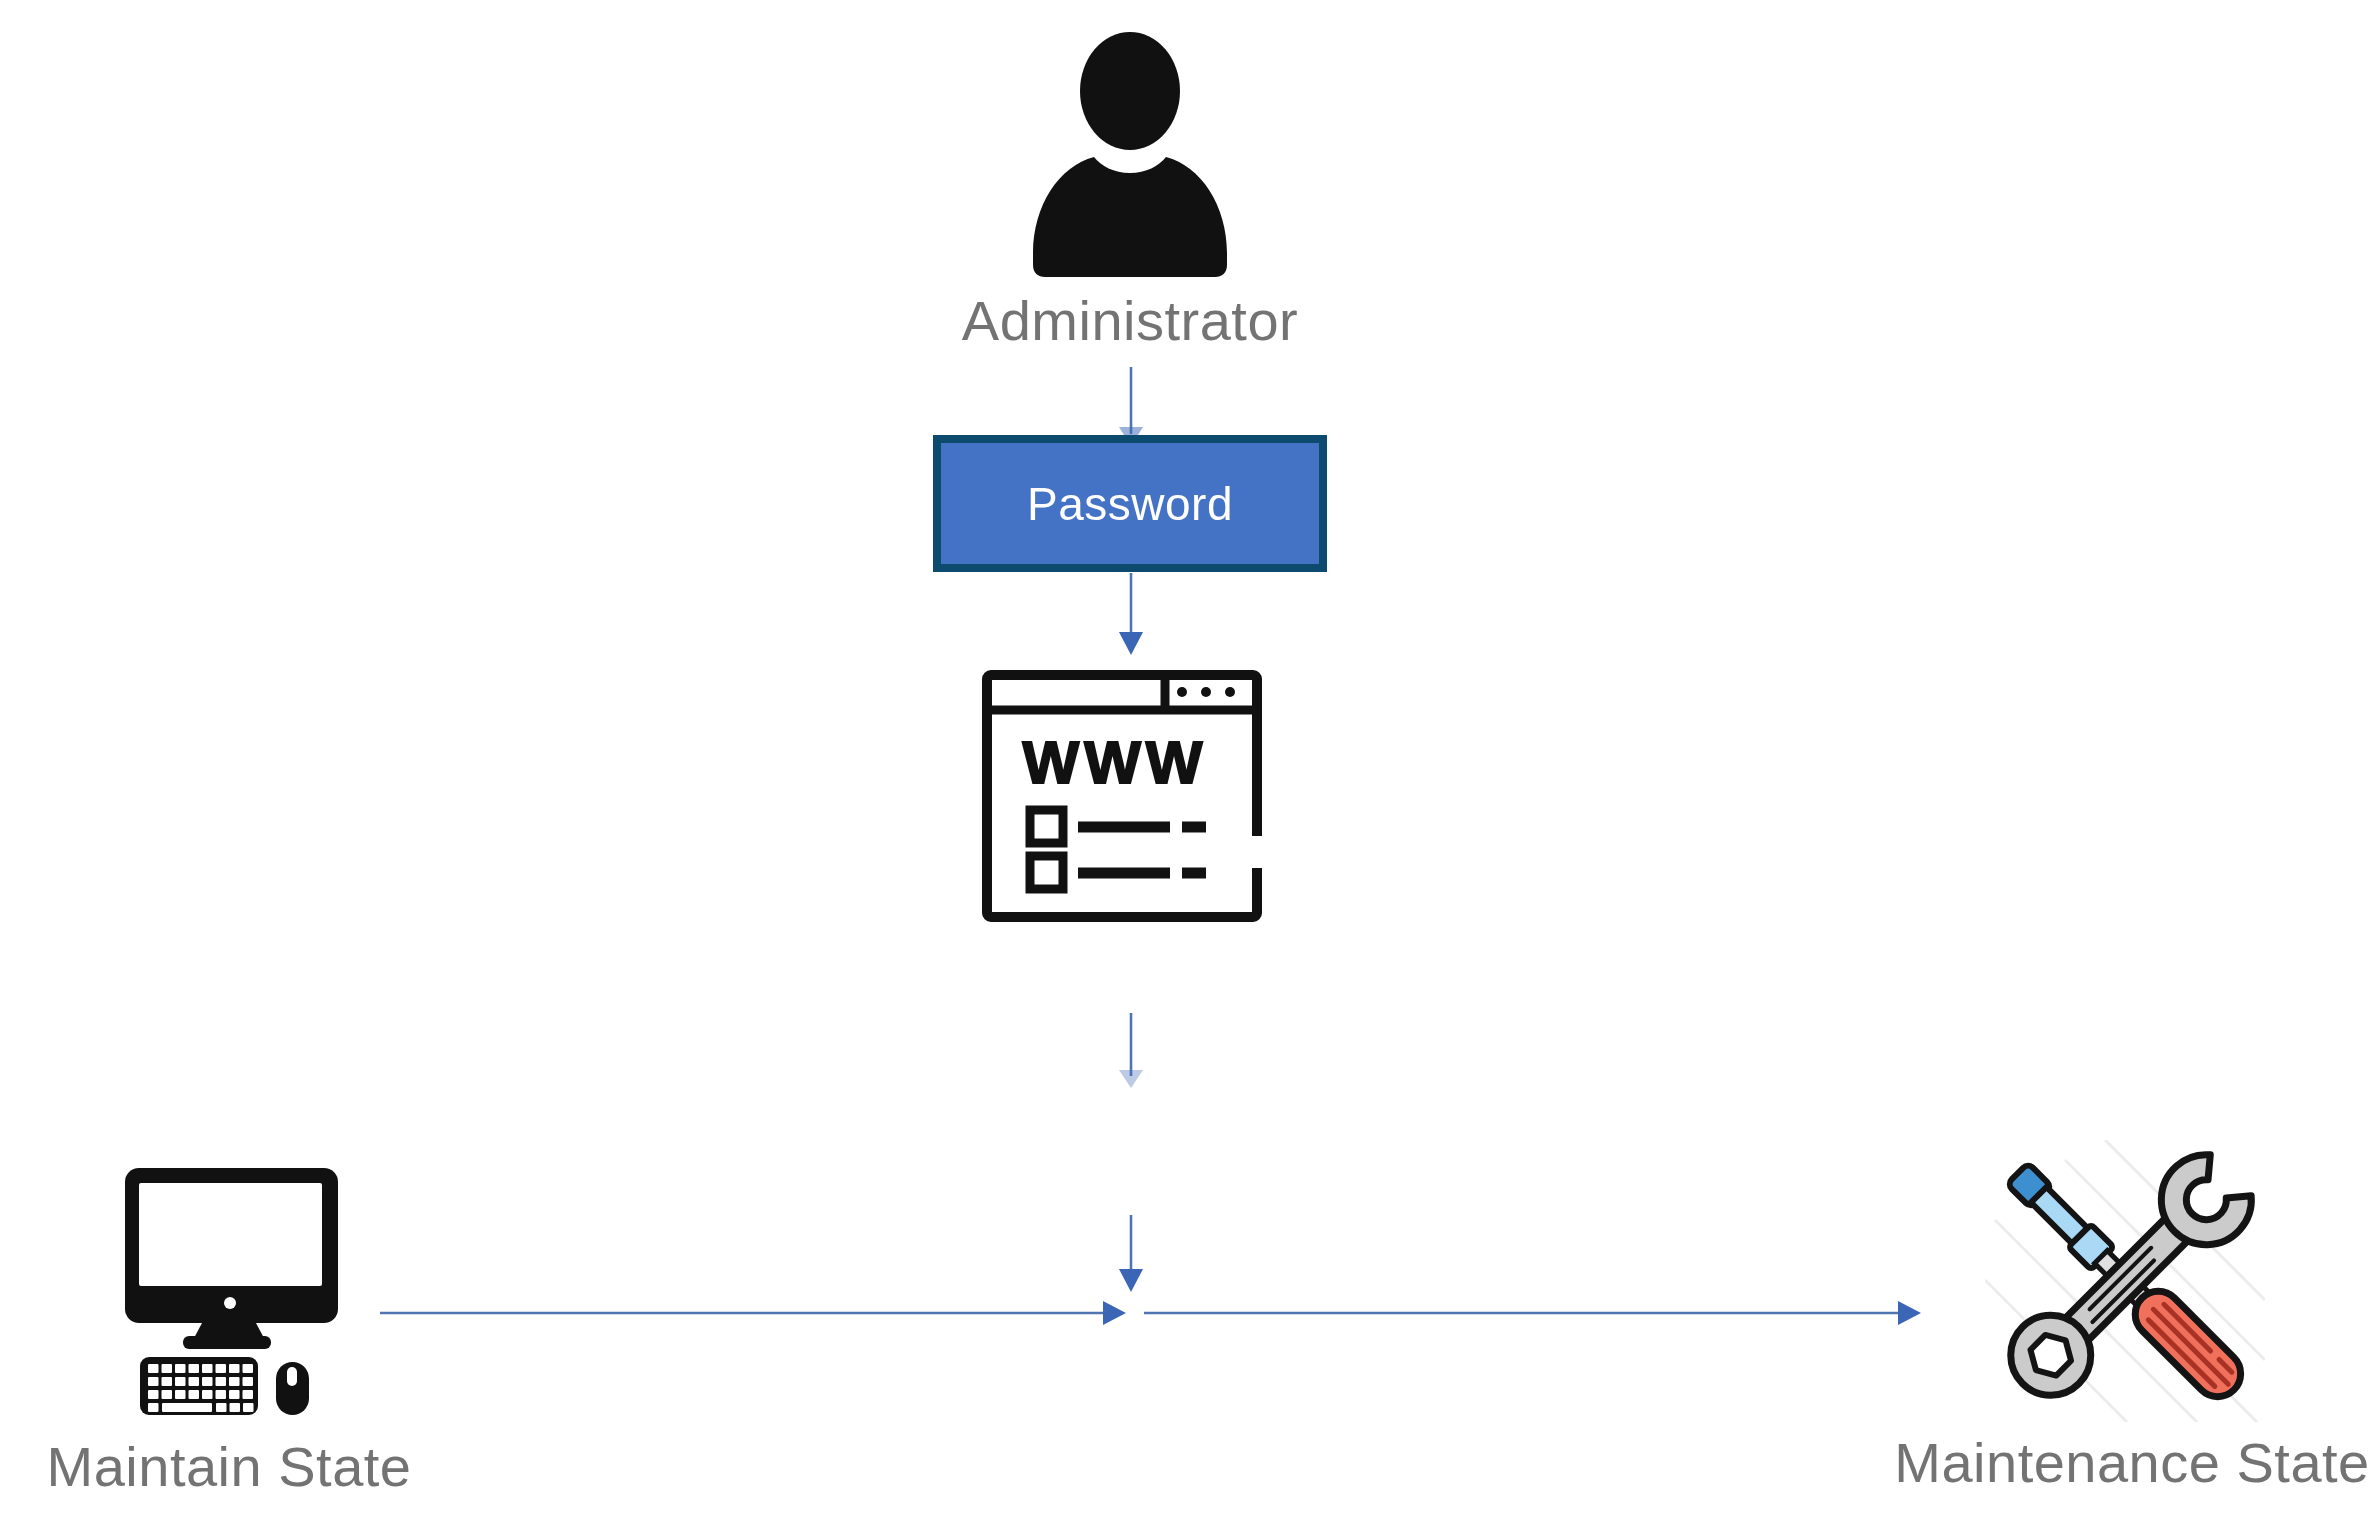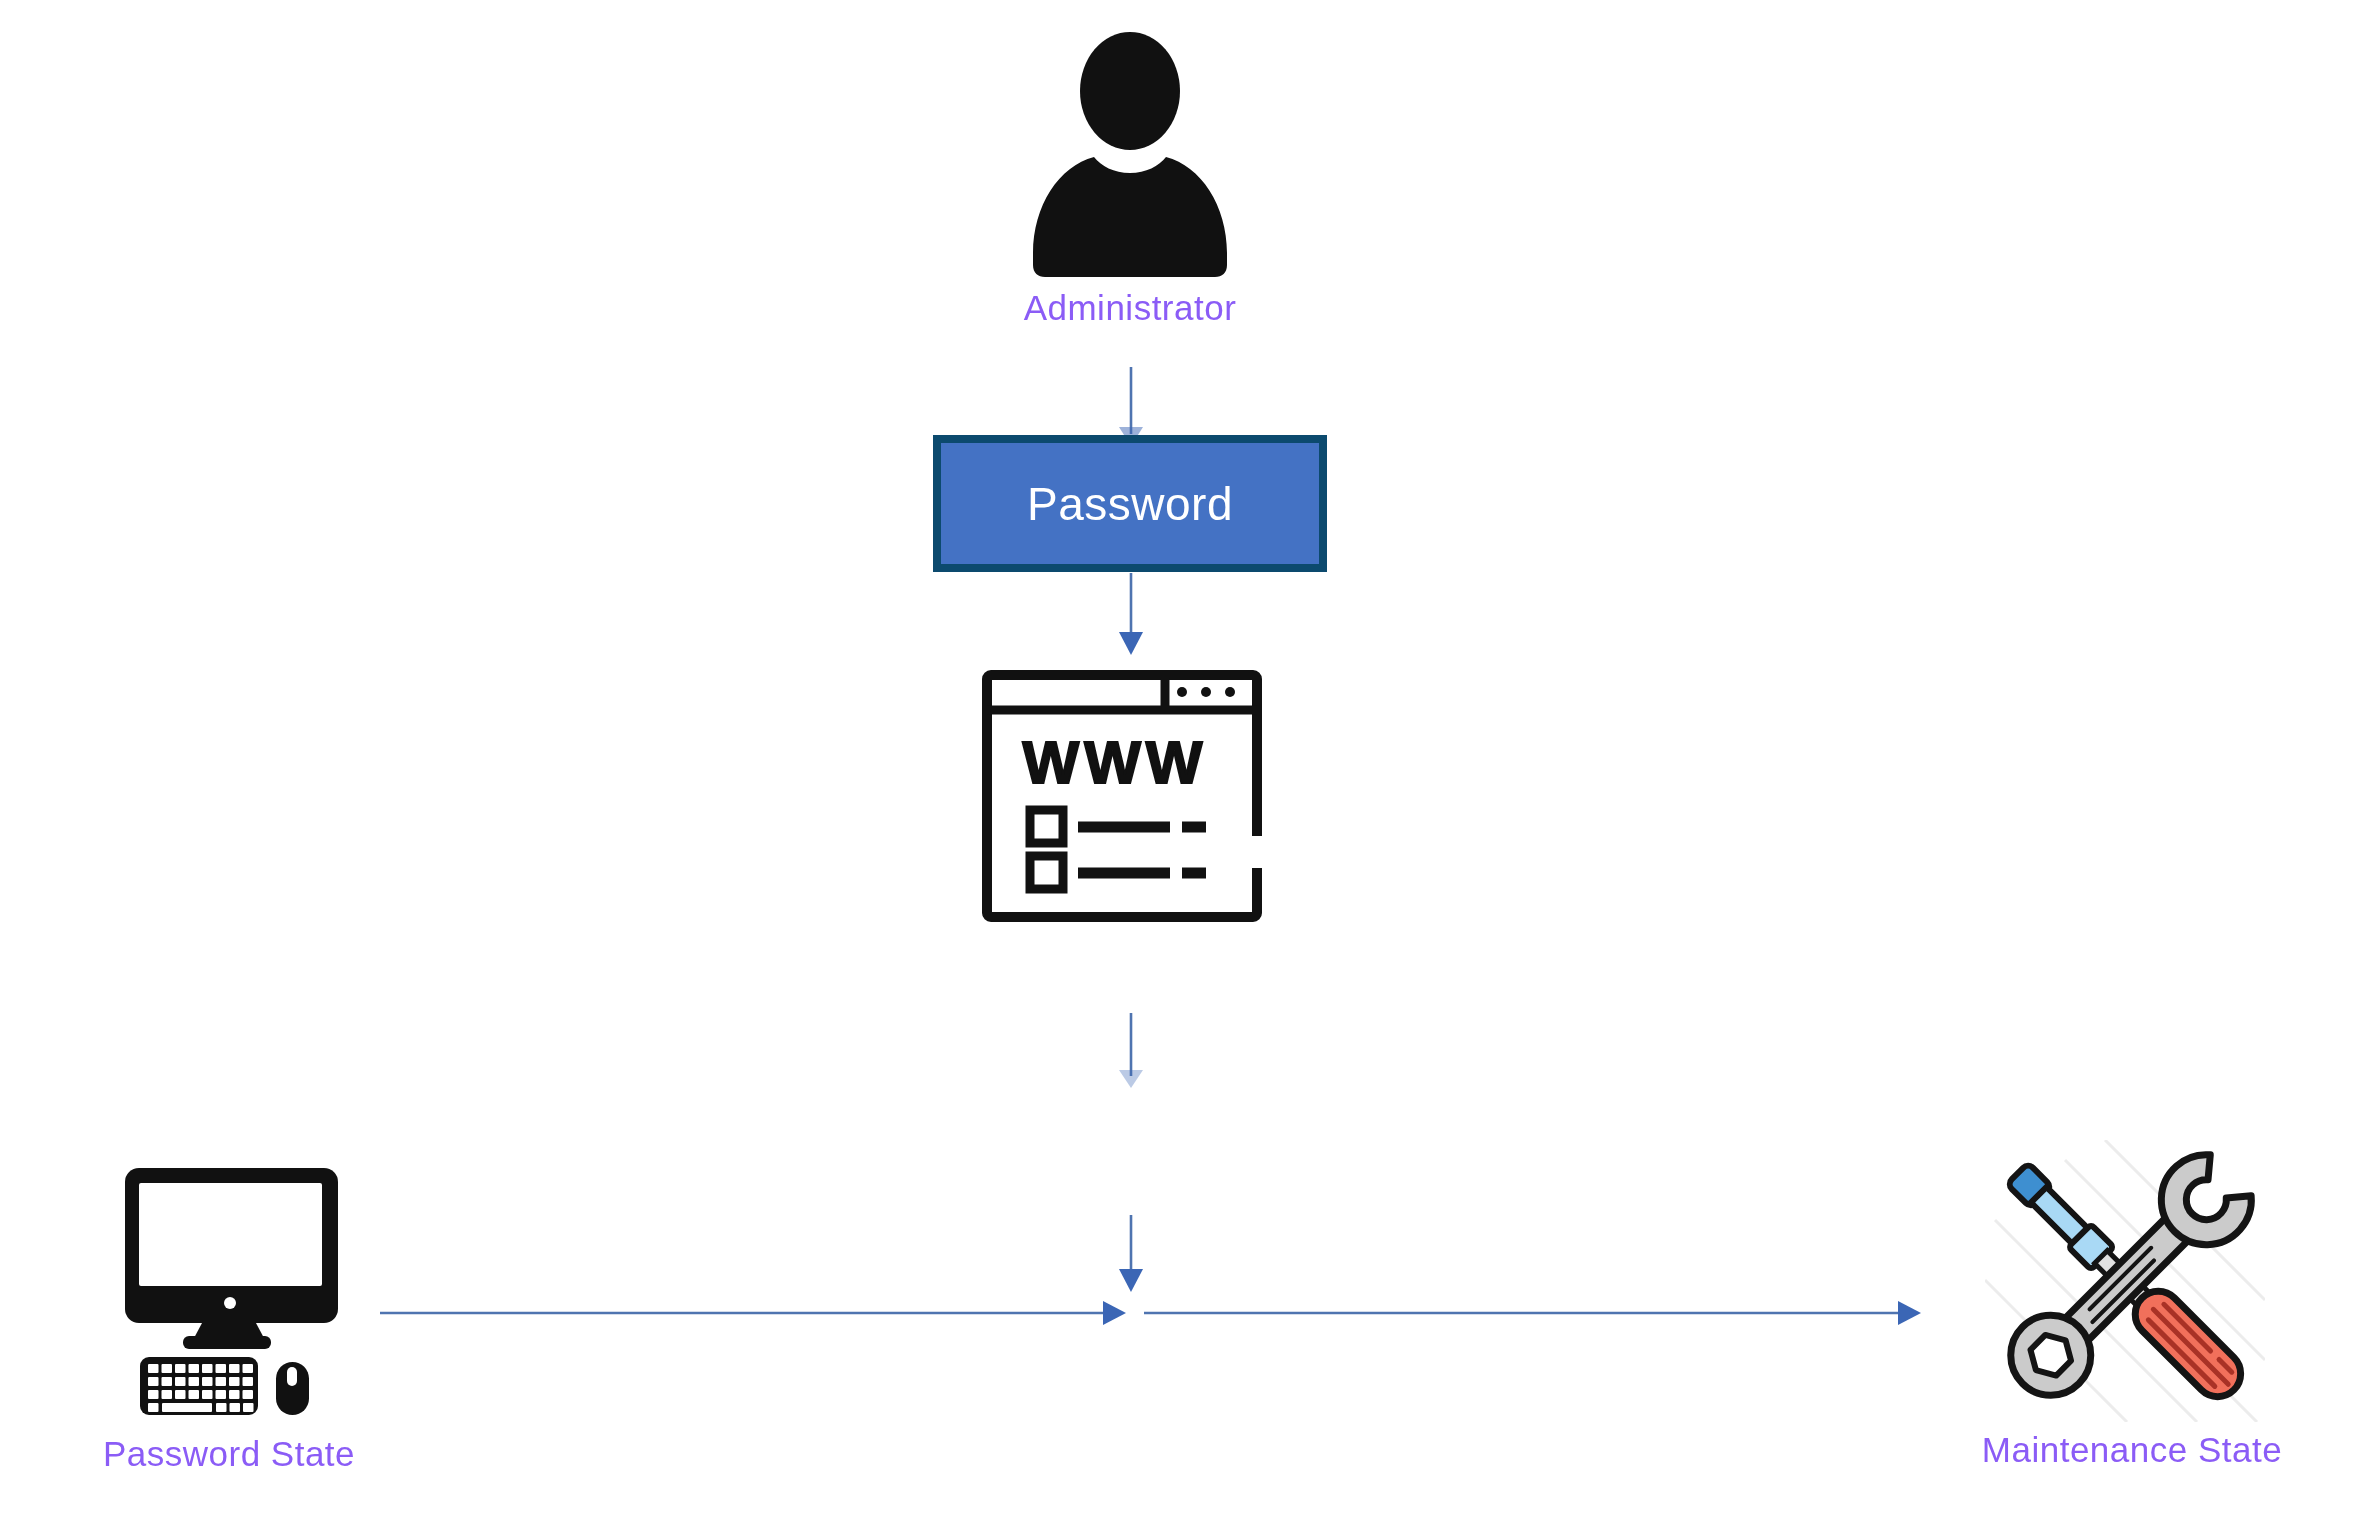--- a/index.html
+++ b/index.html
@@ -19,21 +19,21 @@
     background:#4472C4;
     border:8px solid #0c4a6e;
     color:#ffffff;
     display:flex;align-items:center;justify-content:center;
     font-size:46px;letter-spacing:0.5px;
   }
   .process.password{top:435px;height:137px;}
   .process.maintain{top:1078px;height:136px;}
   .caption{
     position:absolute;z-index:2;
-    color:#8b5cf6;font-size:35px;
+    color:#737373;font-size:56px;
     text-align:center;white-space:nowrap;
     letter-spacing:0.5px;
   }
   .caption.admin{left:930px;top:288px;width:400px;}
   .caption.website{left:922px;top:946px;width:400px;}
   .caption.operating{left:14px;top:1434px;width:430px;}
   .caption.maintenance{left:1882px;top:1430px;width:500px;}
 </style>
 </head>
 <body>
@@ -127,21 +127,21 @@
         <rect x="60" y="243" width="10.5" height="9" rx="1"></rect>
           <rect x="74" y="243" width="50" height="9" rx="1"></rect>
           <rect x="128" y="243" width="10.5" height="9" rx="1"></rect>
           <rect x="141.5" y="243" width="10.5" height="9" rx="1"></rect>
           <rect x="155" y="243" width="10.5" height="9" rx="1"></rect>
       </g>
       <rect x="188" y="202" width="33" height="53" rx="16.5" fill="#111111"></rect>
       <rect x="199" y="207" width="10" height="19" rx="5" fill="#ffffff"></rect>
     </svg>
   </div>
-  <div class="caption operating">Password State</div>
+  <div class="caption operating">Maintain State</div>
 
   <div class="node" style="left:1985px;top:1140px;width:280px;height:282px;">
     <svg width="280" height="282" viewBox="0 0 280 282">
       <g stroke="#ECECEC" stroke-width="3">
         <line x1="0" y1="140" x2="142" y2="282"></line>
         <line x1="10" y1="80" x2="212" y2="282"></line>
         <line x1="40" y1="50" x2="272" y2="282"></line>
         <line x1="80" y1="20" x2="280" y2="220"></line>
         <line x1="120" y1="0" x2="280" y2="160"></line>
       </g>

